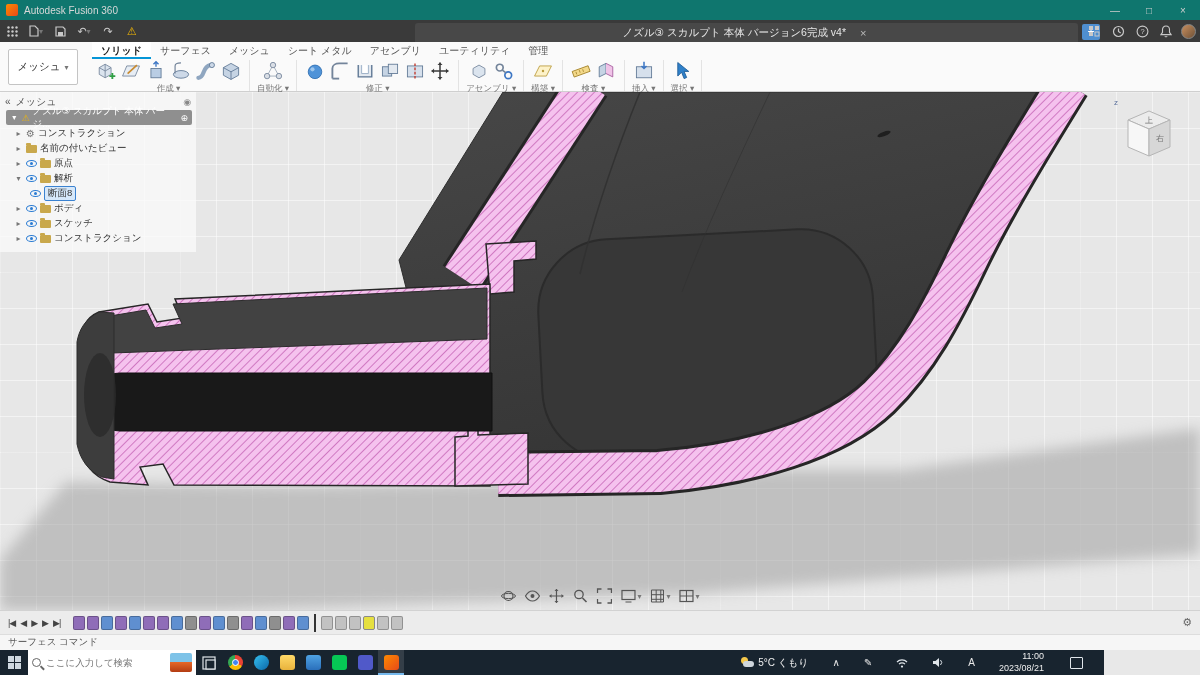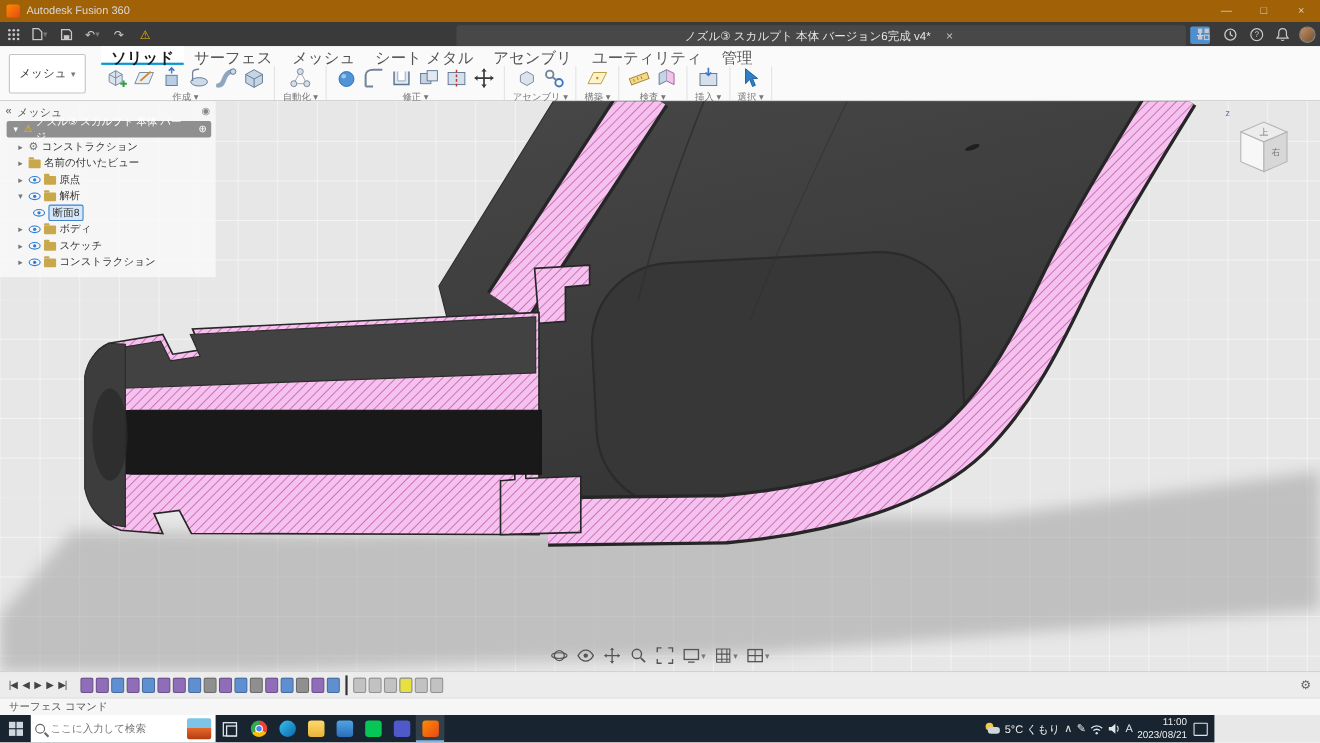--- a/index.html
+++ b/index.html
@@ -1,21 +1,21 @@
 <!DOCTYPE html>
 <html><head>
 <meta charset="utf-8">
 <style>
   * { margin:0; padding:0; box-sizing:border-box; }
   html,body { width:1200px; height:675px; overflow:hidden; }
   body { font-family:"Liberation Sans","DejaVu Sans",sans-serif; font-size:11px; }
   #app { position:relative; width:1200px; height:675px; background:#e8e8e8; }
 
   
-  .titlebar { position:absolute; left:0; top:0; width:1200px; height:20px; background:#a16207; display:flex; align-items:center; color:#ddd; }
+  .titlebar { position:absolute; left:0; top:0; width:1200px; height:20px; background:#0f766e; display:flex; align-items:center; color:#ddd; }
   .app-logo { width:12px; height:12px; margin:0 6px 0 6px; border-radius:2px; background:linear-gradient(135deg,#ff8a00,#e64a19); }
   .titlebar .title { font-size:10px; color:#d8d8d8; }
   .win-controls { margin-left:auto; display:flex; height:100%; }
   .win-btn { width:34px; height:100%; display:flex; align-items:center; justify-content:center; color:#cfcfcf; font-size:10px; }
 
   
   .menubar { position:absolute; left:0; top:20px; width:1200px; height:22px; background:#3a3a3a; display:flex; align-items:center; color:#cfcfcf; }
   .qt-icon { width:24px; height:18px; display:flex; align-items:center; justify-content:center; font-size:11px; color:#c9c9c9; }
   .qt-icon svg { display:block; }
   .warn { color:#f2b705; font-size:11px; }
@@ -24,21 +24,21 @@
   .newtab-btn { position:absolute; right:100px; top:4px; width:18px; height:16px; display:flex; align-items:center; justify-content:center; background:#4f8fd0; color:#fff; border-radius:2px; font-size:12px; }
   .hdr-icons { position:absolute; right:4px; top:0; height:22px; display:flex; align-items:center; gap:6px; }
   .hdr-icon { width:18px; height:18px; display:flex; align-items:center; justify-content:center; color:#c9c9c9; font-size:11px; }
   .avatar { width:15px; height:15px; border-radius:50%; background:linear-gradient(135deg,#c98f5f,#6f5137); border:1px solid #888; }
 
   
   .ribbon { position:absolute; left:0; top:42px; width:1200px; height:50px; background:#fafafa; border-bottom:1px solid #cfcfcf; }
   .design-btn { position:absolute; left:8px; top:7px; width:70px; height:36px; background:#fff; border:1px solid #c4c4c4; border-radius:2px; display:flex; align-items:center; justify-content:center; gap:4px; font-size:10.5px; color:#333; }
   .caret { font-size:8px; color:#777; }
   .rtabs { position:absolute; left:92px; top:0; height:17px; display:flex; }
-  .rtab { padding:2px 9px 0 9px; font-size:14px; color:#555; }
+  .rtab { padding:2px 9px 0 9px; font-size:10px; color:#555; }
   .rtab.active { color:#1a1a1a; background:#fff; border-bottom:2px solid #0696d7; font-weight:bold; }
   .rpanels { position:absolute; left:88px; top:18px; height:31px; display:flex; }
   .rgroup { display:flex; flex-direction:column; align-items:center; padding:0 7px; border-right:1px solid #e3e3e3; }
   .ricons { display:flex; gap:3px; height:22px; align-items:center; }
   .ri { width:22px; height:22px; display:flex; align-items:center; justify-content:center; border-radius:2px; }
   .ri svg { display:block; }
   .rlabel { font-size:8.5px; color:#777; margin-top:1px; white-space:nowrap; }
 
   
   .canvas { position:absolute; left:0; top:92px; width:1200px; height:518px;
@@ -93,21 +93,21 @@
   .start-btn { width:28px; height:100%; display:flex; align-items:center; justify-content:center; }
   .search-box { width:168px; height:25px; background:#fff; display:flex; align-items:center; gap:5px; padding:0 4px; }
   .lens { width:9px; height:9px; border:1.5px solid #666; border-radius:50%; position:relative; flex:none; }
   .lens::after { content:''; position:absolute; left:7px; top:8px; width:5px; height:1.5px; background:#666; transform:rotate(45deg); }
   .search-box input { border:none; outline:none; flex:1; font-size:9.5px; color:#444; min-width:0; background:transparent; }
   .search-thumb { width:22px; height:19px; border-radius:2px; flex:none; background:linear-gradient(#7ec3e8 45%, #e86a2a 45%, #b33c12); }
   .tb-app { width:26px; height:25px; display:flex; align-items:center; justify-content:center; position:relative; }
   .tb-app.active { background:rgba(255,255,255,.12); box-shadow:inset 0 -2px 0 #76b9ed; }
   .dot-app { width:15px; height:15px; border-radius:50%; }
   .sq-app { width:15px; height:15px; border-radius:3px; }
-  .tray { margin-left:auto; display:flex; align-items:center; gap:4px; padding-right:6px; }
+  .tray { margin-left:auto; display:flex; align-items:center; gap:24px; padding-right:21px; }
   .tray-icon { color:#e8e8e8; font-size:10px; display:flex; align-items:center; }
   .weather { display:flex; align-items:center; gap:4px; font-size:10px; }
   .cloudsun { width:14px; height:11px; position:relative; }
   .cloudsun::before { content:''; position:absolute; left:1px; top:0; width:7px; height:7px; border-radius:50%; background:#f5c84b; }
   .cloudsun::after { content:''; position:absolute; left:3px; top:4px; width:11px; height:6px; border-radius:4px; background:#cfd6dc; }
   .clock { text-align:right; font-size:9px; line-height:1.25; }
   .action-center { width:13px; height:12px; border:1px solid #dfe5ea; border-radius:1px; margin-left:2px; }
 </style>
 </head>
 <body>

